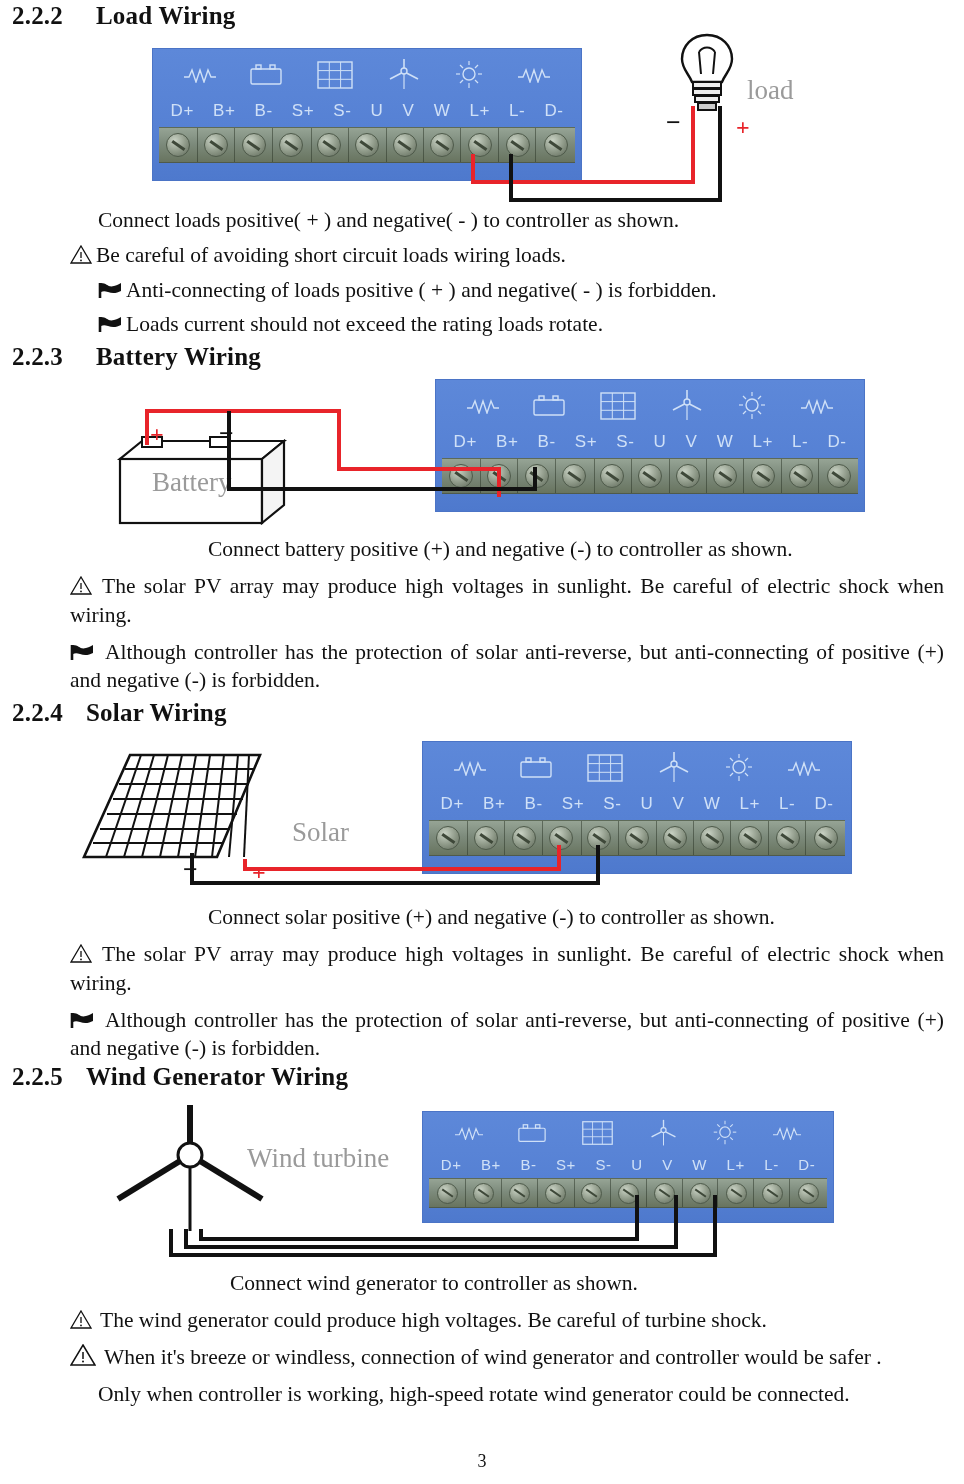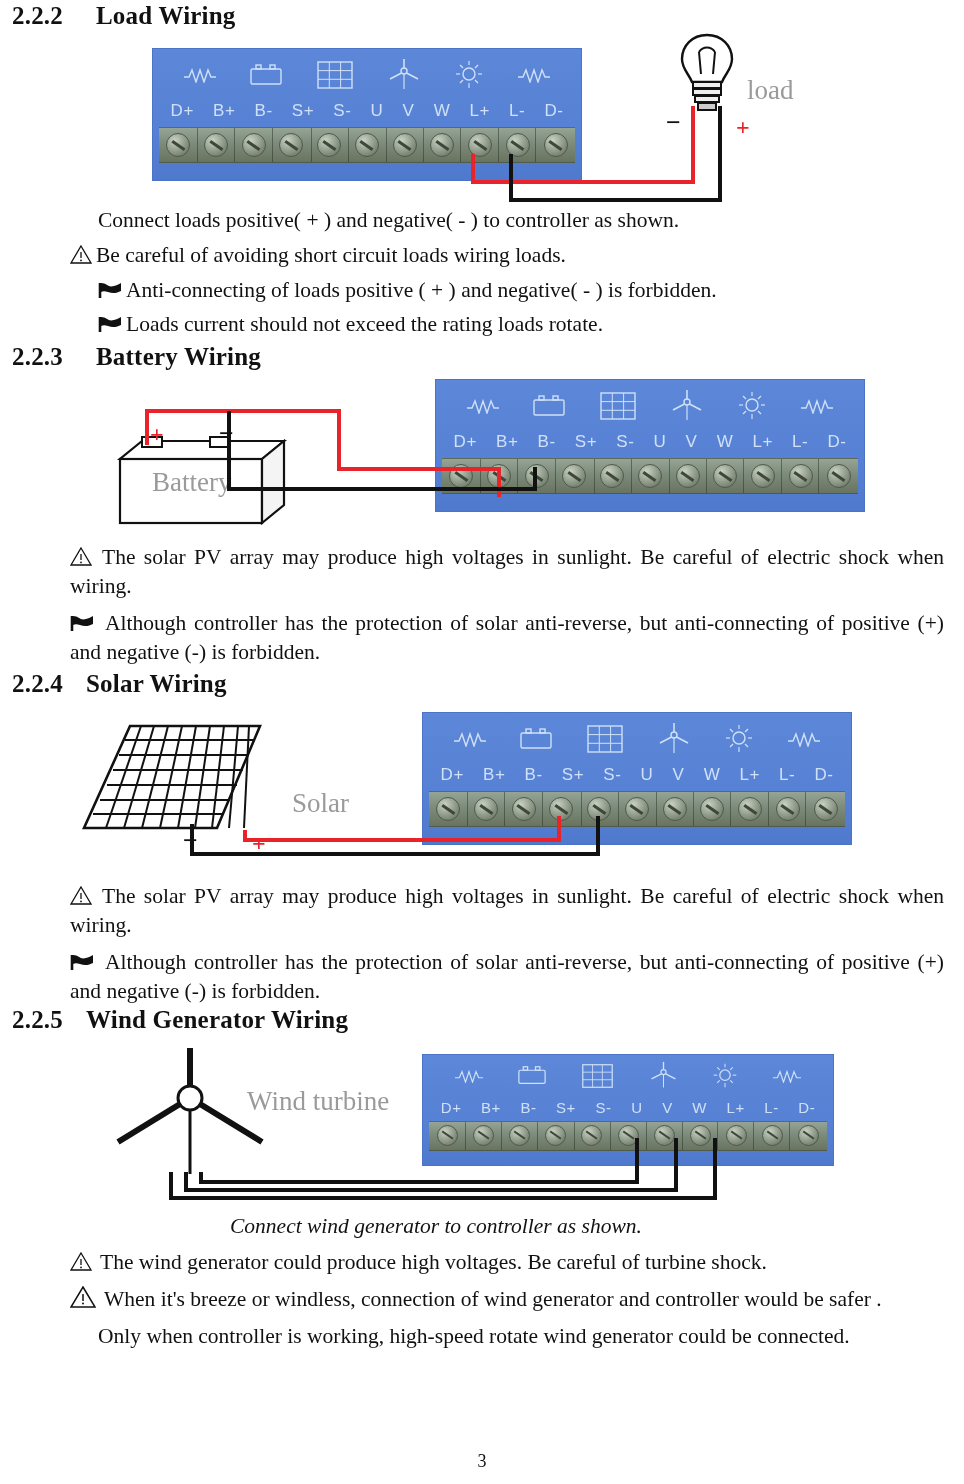--- a/index.html
+++ b/index.html
@@ -402,20 +402,23 @@
     <div class="wire red" style="left:133px; top:38px; width:196px; height:4px;"></div>
     <div class="wire red" style="left:325px; top:38px; width:4px; height:62px;"></div>
     <div class="wire red" style="left:325px; top:96px; width:164px; height:4px;"></div>
     <div class="wire red" style="left:485px; top:96px; width:4px; height:30px;"></div>
     <div class="wire" style="left:215px; top:40px; width:4px; height:80px;"></div>
     <div class="wire" style="left:215px; top:116px; width:310px; height:4px;"></div>
     <div class="wire" style="left:521px; top:96px; width:4px; height:24px;"></div>
   </div>
 
   <div style="margin-top:-4px;">
+    <p class="body indent-3">
+      <span>Connect battery positive (+) and negative (-) to controller as shown.</span>
+    </p>
     <p class="body indent-1 justify" style="margin-top:8px; padding-right:8px;">
       <span class="warn" style="margin-right:10px;">
         <svg width="22" height="19" viewBox="0 0 22 19">
             <path d="M11 1 L21 18 L1 18 Z" fill="none" stroke="#111" stroke-width="1.3"></path>
             <line x1="11" y1="7" x2="11" y2="13" stroke="#111" stroke-width="1.3"></line>
             <circle cx="11" cy="15.4" r="0.9" fill="#111"></circle>
           </svg>
       </span><span>The solar PV array may produce high voltages in sunlight. Be careful of electric shock when wiring.</span>
     </p>
     <p class="body indent-1 justify" style="margin-top:8px; padding-right:8px;">
@@ -551,20 +554,23 @@
 
     <div class="wire" style="left:178px; top:126px; width:4px; height:32px;"></div>
     <div class="wire" style="left:178px; top:154px; width:410px; height:4px;"></div>
     <div class="wire" style="left:584px; top:118px; width:4px; height:40px;"></div>
     <div class="wire red" style="left:231px; top:132px; width:4px; height:12px;"></div>
     <div class="wire red" style="left:231px; top:140px; width:318px; height:4px;"></div>
     <div class="wire red" style="left:545px; top:118px; width:4px; height:26px;"></div>
   </div>
 
   <div style="margin-top:-6px;">
+    <p class="body indent-3">
+      <span>Connect solar positive (+) and negative (-) to controller as shown.</span>
+    </p>
     <p class="body indent-1 justify" style="margin-top:8px; padding-right:8px;">
       <span class="warn" style="margin-right:10px;">
         <svg width="22" height="19" viewBox="0 0 22 19">
             <path d="M11 1 L21 18 L1 18 Z" fill="none" stroke="#111" stroke-width="1.3"></path>
             <line x1="11" y1="7" x2="11" y2="13" stroke="#111" stroke-width="1.3"></line>
             <circle cx="11" cy="15.4" r="0.9" fill="#111"></circle>
           </svg>
       </span><span>The solar PV array may produce high voltages in sunlight. Be careful of electric shock when wiring.</span>
     </p>
     <p class="body indent-1 justify" style="margin-top:8px; padding-right:8px;">
@@ -690,21 +696,21 @@
     <div class="wire" style="left:172px; top:138px; width:4px; height:20px;"></div>
     <div class="wire" style="left:172px; top:154px; width:494px; height:4px;"></div>
     <div class="wire" style="left:662px; top:104px; width:4px; height:54px;"></div>
 
     <div class="wire" style="left:187px; top:138px; width:4px; height:12px;"></div>
     <div class="wire" style="left:187px; top:146px; width:440px; height:4px;"></div>
     <div class="wire" style="left:623px; top:104px; width:4px; height:46px;"></div>
   </div>
 
   <div style="margin-top:-2px;">
-    <p class="body indent-3" style="padding-left:218px;font-style:italic;">
+    <p class="body indent-3" style="padding-left:218px;">
       <span>Connect wind generator to controller as shown.</span>
     </p>
     <p class="body indent-1" style="margin-top:8px;">
       <span class="warn" style="margin-right:8px;">
         <svg width="22" height="19" viewBox="0 0 22 19">
             <path d="M11 1 L21 18 L1 18 Z" fill="none" stroke="#111" stroke-width="1.3"></path>
             <line x1="11" y1="7" x2="11" y2="13" stroke="#111" stroke-width="1.3"></line>
             <circle cx="11" cy="15.4" r="0.9" fill="#111"></circle>
           </svg>
       </span><span>The wind generator could produce high voltages. Be careful of turbine shock.</span>

